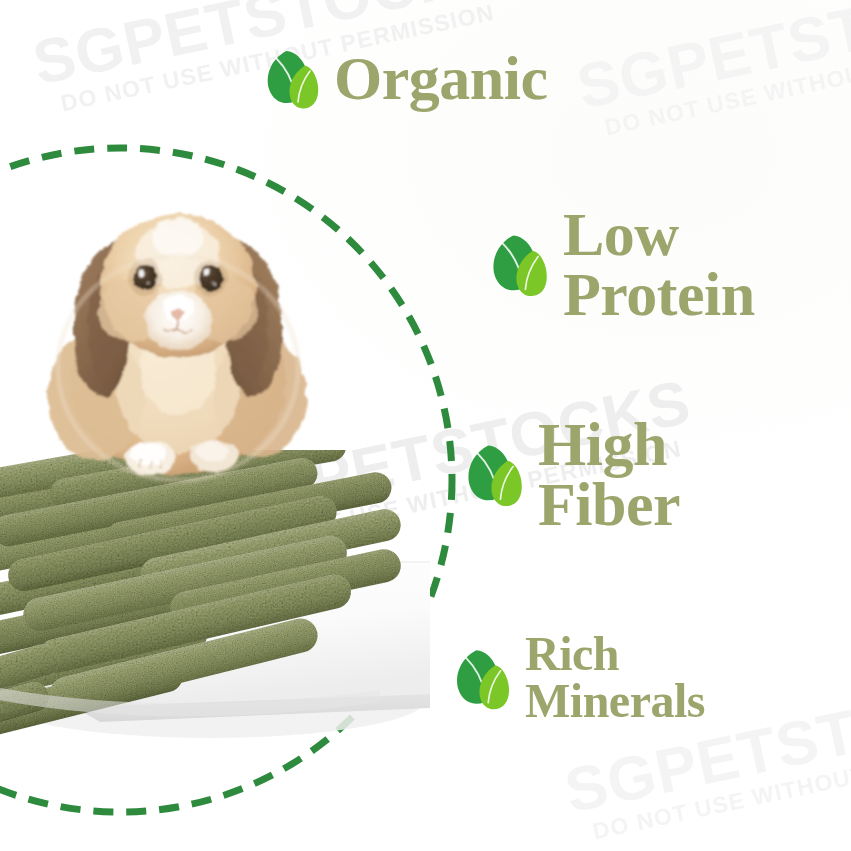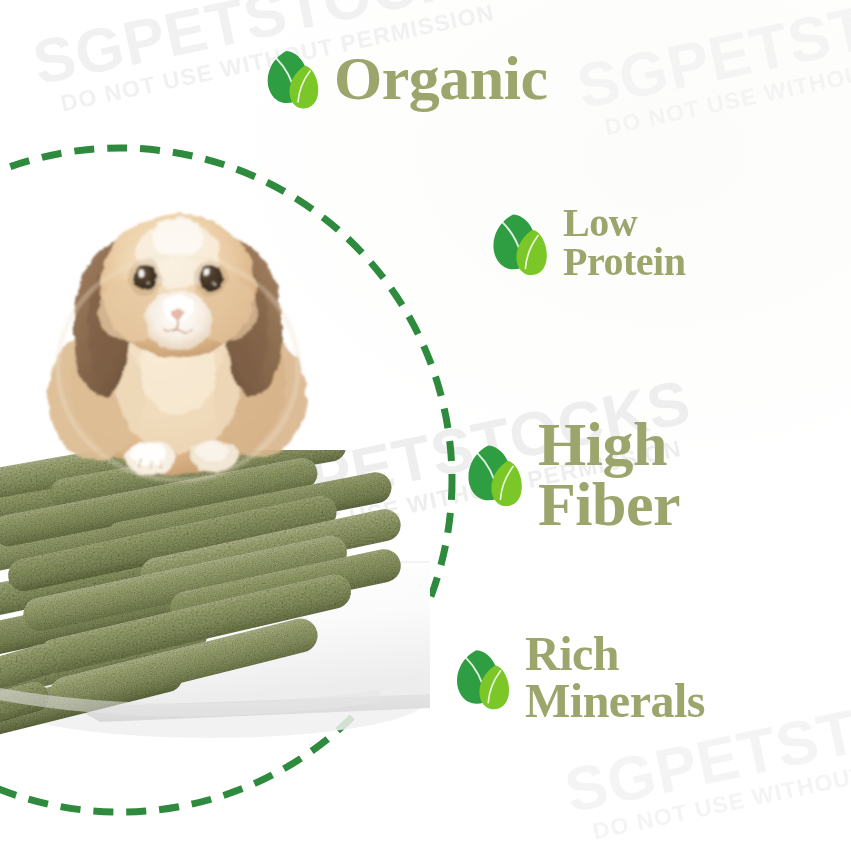--- a/index.html
+++ b/index.html
@@ -104,21 +104,21 @@
     letter-spacing: -0.5px;
     line-height: 0.97;
     white-space: pre-line;
     margin-top: -6px;
   }
 
   #feat-organic   { left: 262px; top: 44px; }
   #feat-organic   .label { font-size: 62px; margin-top: -2px; }
 
   #feat-low       { left: 487px; top: 206px; }
-  #feat-low       .label { font-size: 40px; margin-top: -2px; }
+  #feat-low       .label { font-size: 62px; margin-top: -2px; }
 
   #feat-fiber     { left: 462px; top: 416px; }
   #feat-fiber     .label { font-size: 62px; margin-top: -2px; }
 
   #feat-minerals  { left: 451px; top: 633px; }
   #feat-minerals  .label { font-size: 48px; margin-top: -2px; }
 
   .leaf-svg { display: block; }
 </style>
 </head>

